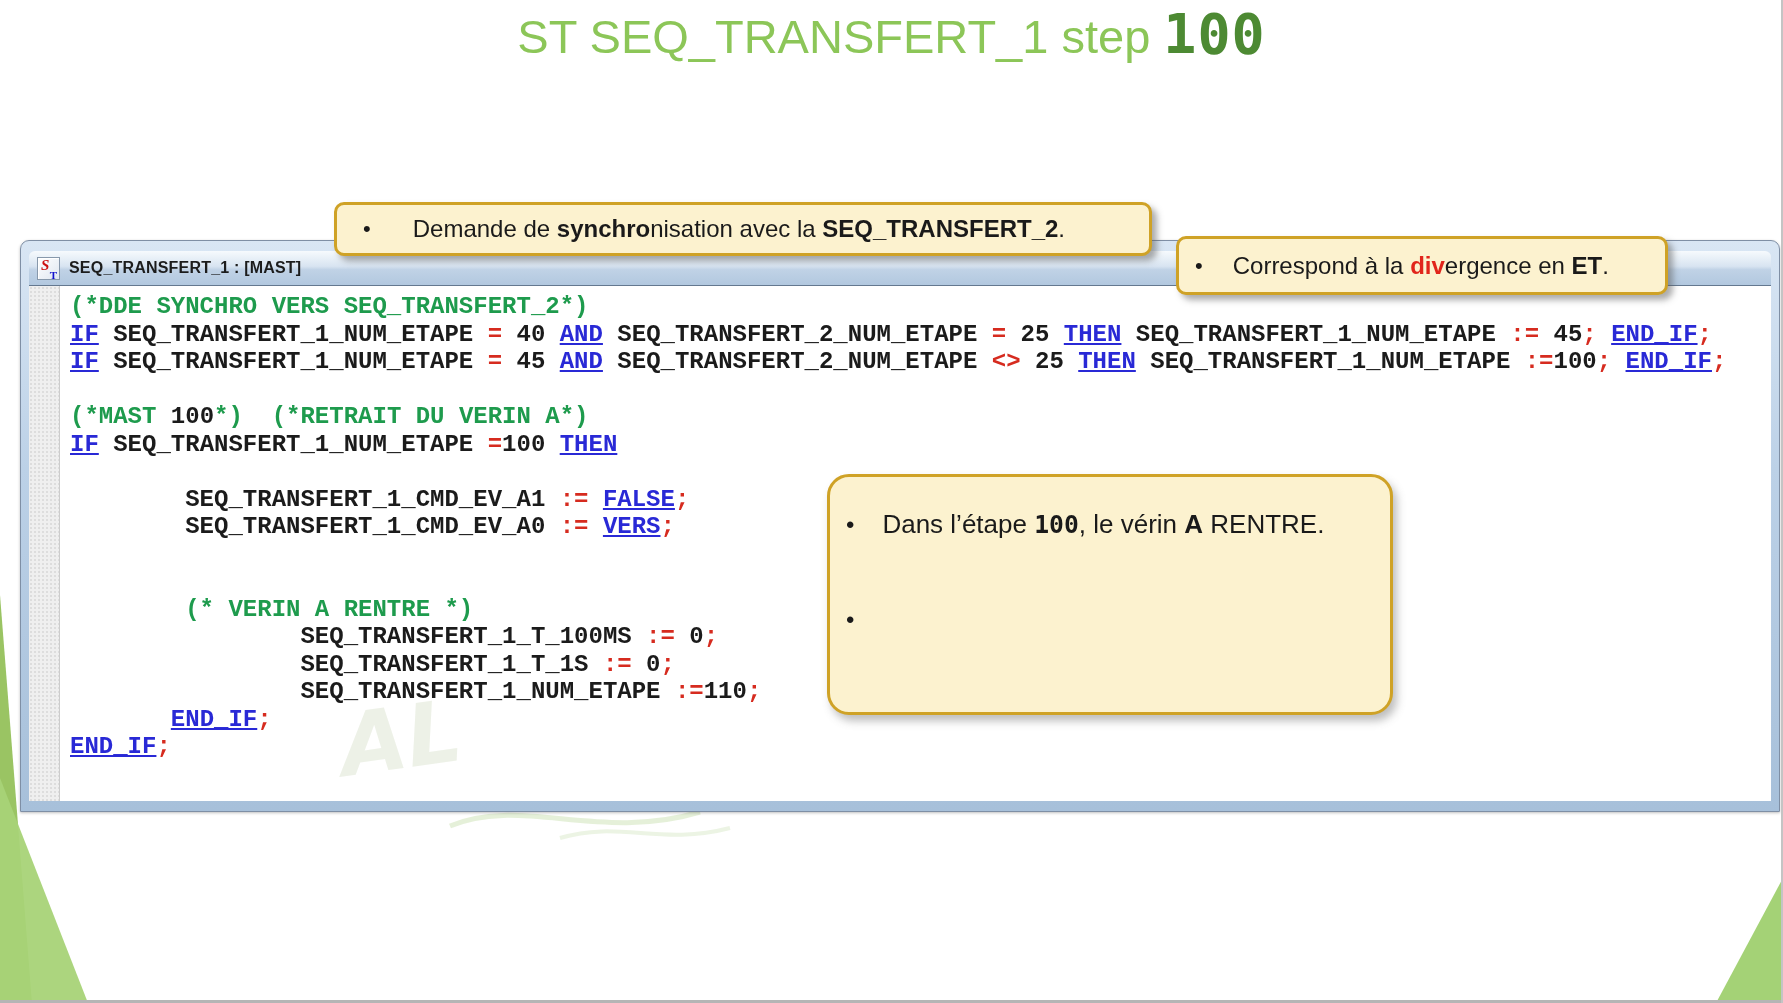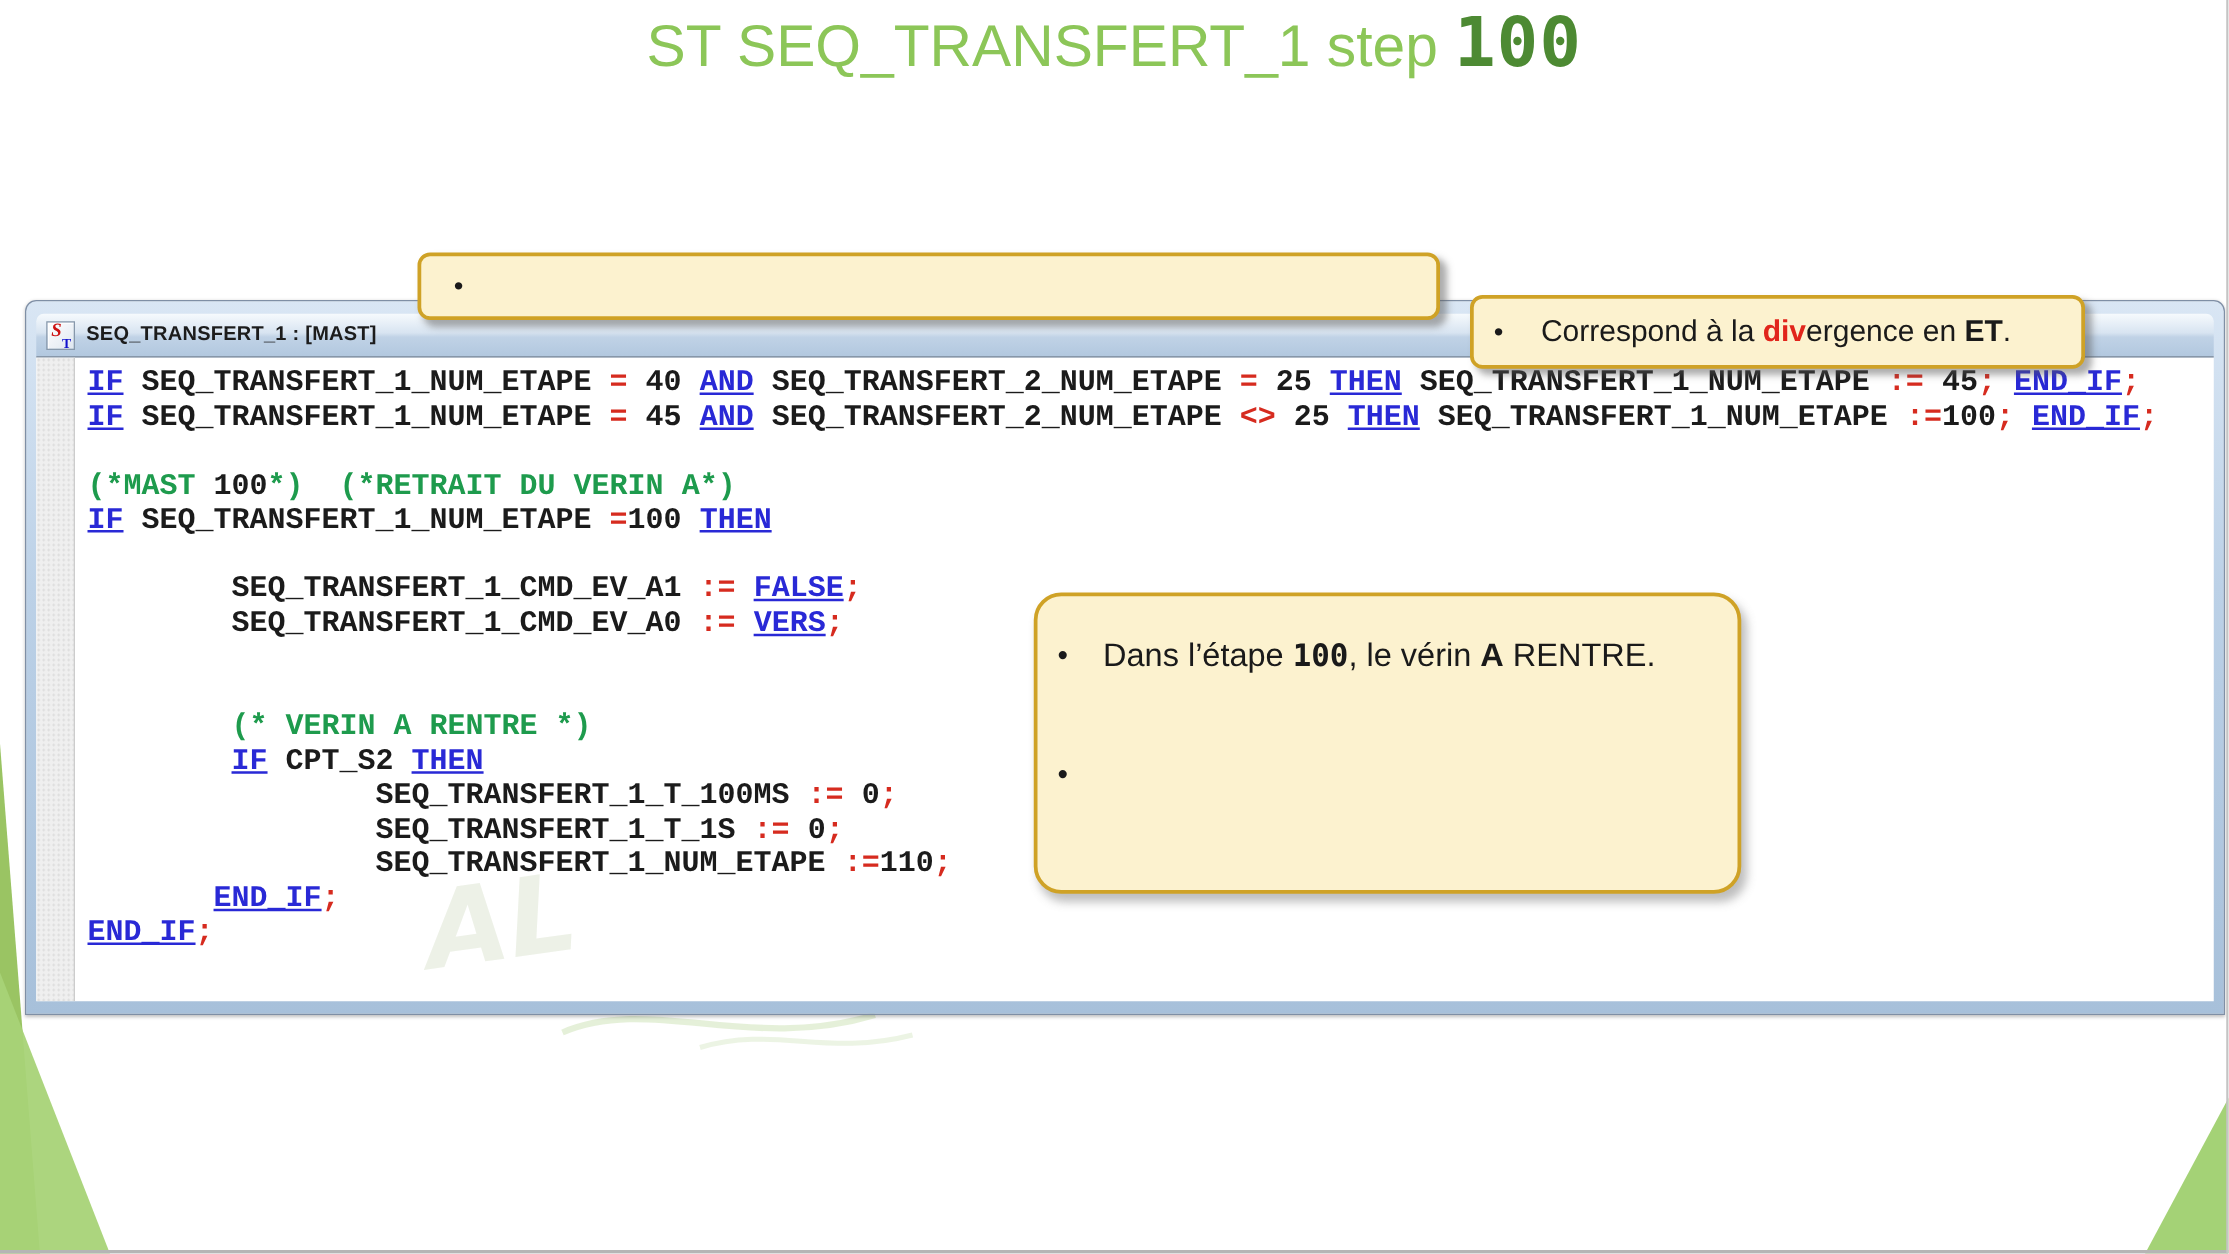--- a/index.html
+++ b/index.html
@@ -94,45 +94,46 @@
     <div class="titlebar">
       <div class="st-icon">
         <span class="s">S</span>
         <span class="t">T</span>
       </div>
       <span class="win-title">SEQ_TRANSFERT_1 : [MAST]</span>
     </div>
     <div class="client">
       <div class="gutter"></div>
       <div class="code">
+          <div class="cl"><span class="cm">(*DDE SYNCHRO VERS SEQ_TRANSFERT_2*)</span></div>
           <div class="cl"><span class="kw">IF</span><span class="id"> SEQ_TRANSFERT_1_NUM_ETAPE </span><span class="op">=</span><span class="id"> 40 </span><span class="kw">AND</span><span class="id"> SEQ_TRANSFERT_2_NUM_ETAPE </span><span class="op">=</span><span class="id"> 25 </span><span class="kw">THEN</span><span class="id"> SEQ_TRANSFERT_1_NUM_ETAPE </span><span class="op">:=</span><span class="id"> 45</span><span class="op">;</span><span class="id"> </span><span class="kw">END_IF</span><span class="op">;</span></div>
           <div class="cl"><span class="kw">IF</span><span class="id"> SEQ_TRANSFERT_1_NUM_ETAPE </span><span class="op">=</span><span class="id"> 45 </span><span class="kw">AND</span><span class="id"> SEQ_TRANSFERT_2_NUM_ETAPE </span><span class="op">&lt;&gt;</span><span class="id"> 25 </span><span class="kw">THEN</span><span class="id"> SEQ_TRANSFERT_1_NUM_ETAPE </span><span class="op">:=</span><span class="id">100</span><span class="op">;</span><span class="id"> </span><span class="kw">END_IF</span><span class="op">;</span></div>
           <div class="cl">&nbsp;</div>
           <div class="cl"><span class="cm">(*MAST </span><span class="id">100</span><span class="cm">*)  (*RETRAIT DU VERIN A*)</span></div>
           <div class="cl"><span class="kw">IF</span><span class="id"> SEQ_TRANSFERT_1_NUM_ETAPE </span><span class="op">=</span><span class="id">100 </span><span class="kw">THEN</span></div>
           <div class="cl">&nbsp;</div>
           <div class="cl"><span class="id">        SEQ_TRANSFERT_1_CMD_EV_A1 </span><span class="op">:=</span><span class="id"> </span><span class="kw">FALSE</span><span class="op">;</span></div>
           <div class="cl"><span class="id">        SEQ_TRANSFERT_1_CMD_EV_A0 </span><span class="op">:=</span><span class="id"> </span><span class="kw">VERS</span><span class="op">;</span></div>
           <div class="cl">&nbsp;</div>
           <div class="cl">&nbsp;</div>
           <div class="cl"><span class="id">        </span><span class="cm">(* VERIN A RENTRE *)</span></div>
-          <div class="cl"><span class="id">        </span><span class="kw">IF</span><span class="id"> CPT_S2 </span><span class="kw">THEN</span></div>
           <div class="cl"><span class="id">                SEQ_TRANSFERT_1_T_100MS </span><span class="op">:=</span><span class="id"> 0</span><span class="op">;</span></div>
           <div class="cl"><span class="id">                SEQ_TRANSFERT_1_T_1S </span><span class="op">:=</span><span class="id"> 0</span><span class="op">;</span></div>
           <div class="cl"><span class="id">                SEQ_TRANSFERT_1_NUM_ETAPE </span><span class="op">:=</span><span class="id">110</span><span class="op">;</span></div>
           <div class="cl"><span class="id">       </span><span class="kw">END_IF</span><span class="op">;</span></div>
           <div class="cl"><span class="kw">END_IF</span><span class="op">;</span></div>
         </div>
     </div>
   </div>
 
   <div class="watermark">AL</div>
 
   <div class="callout callout-1">
     <span class="bullet">•</span>
+    <span class="rich"><span>Demande de </span><span class="b">synchro</span><span>nisation avec la </span><span class="b">SEQ_TRANSFERT_2</span><span>.</span></span>
   </div>
 
   <div class="callout callout-2">
     <span class="bullet">•</span>
     <span class="rich"><span>Correspond à la </span><span class="red">div</span><span>ergence en </span><span class="b">ET</span><span>.</span></span>
   </div>
 
   <div class="callout callout-3">
     <div class="co-row">
       <span class="bullet">•</span>

